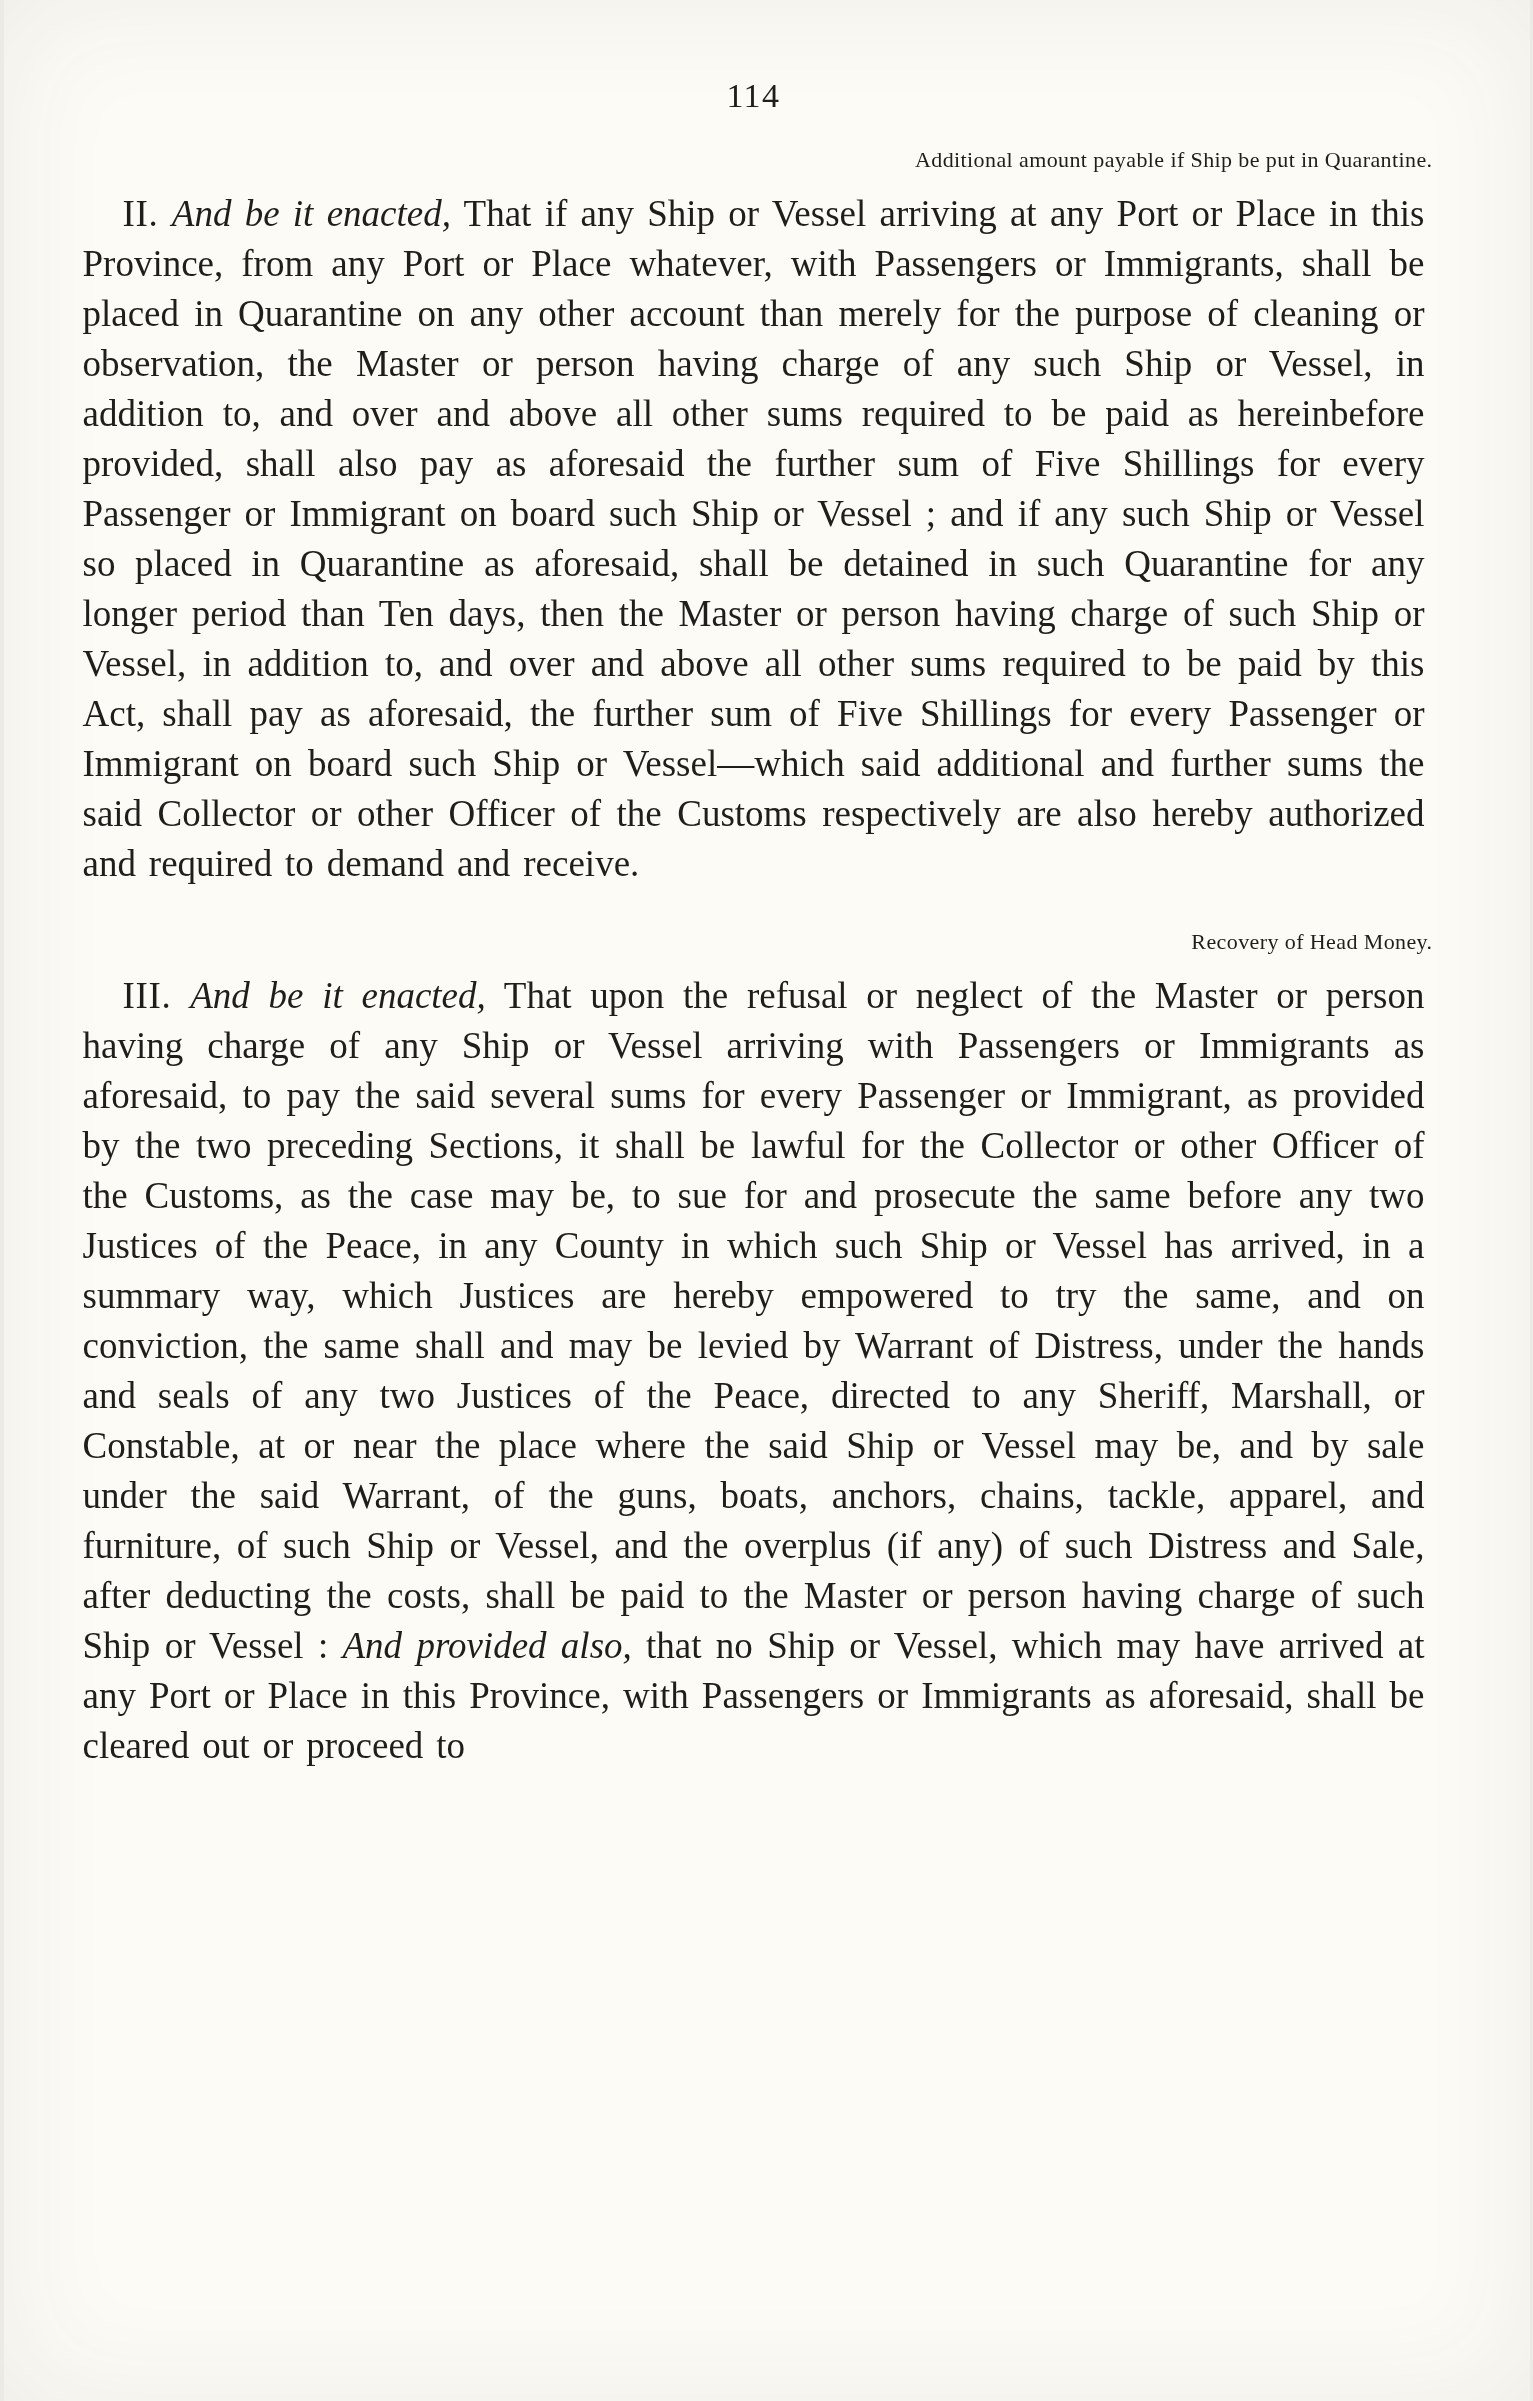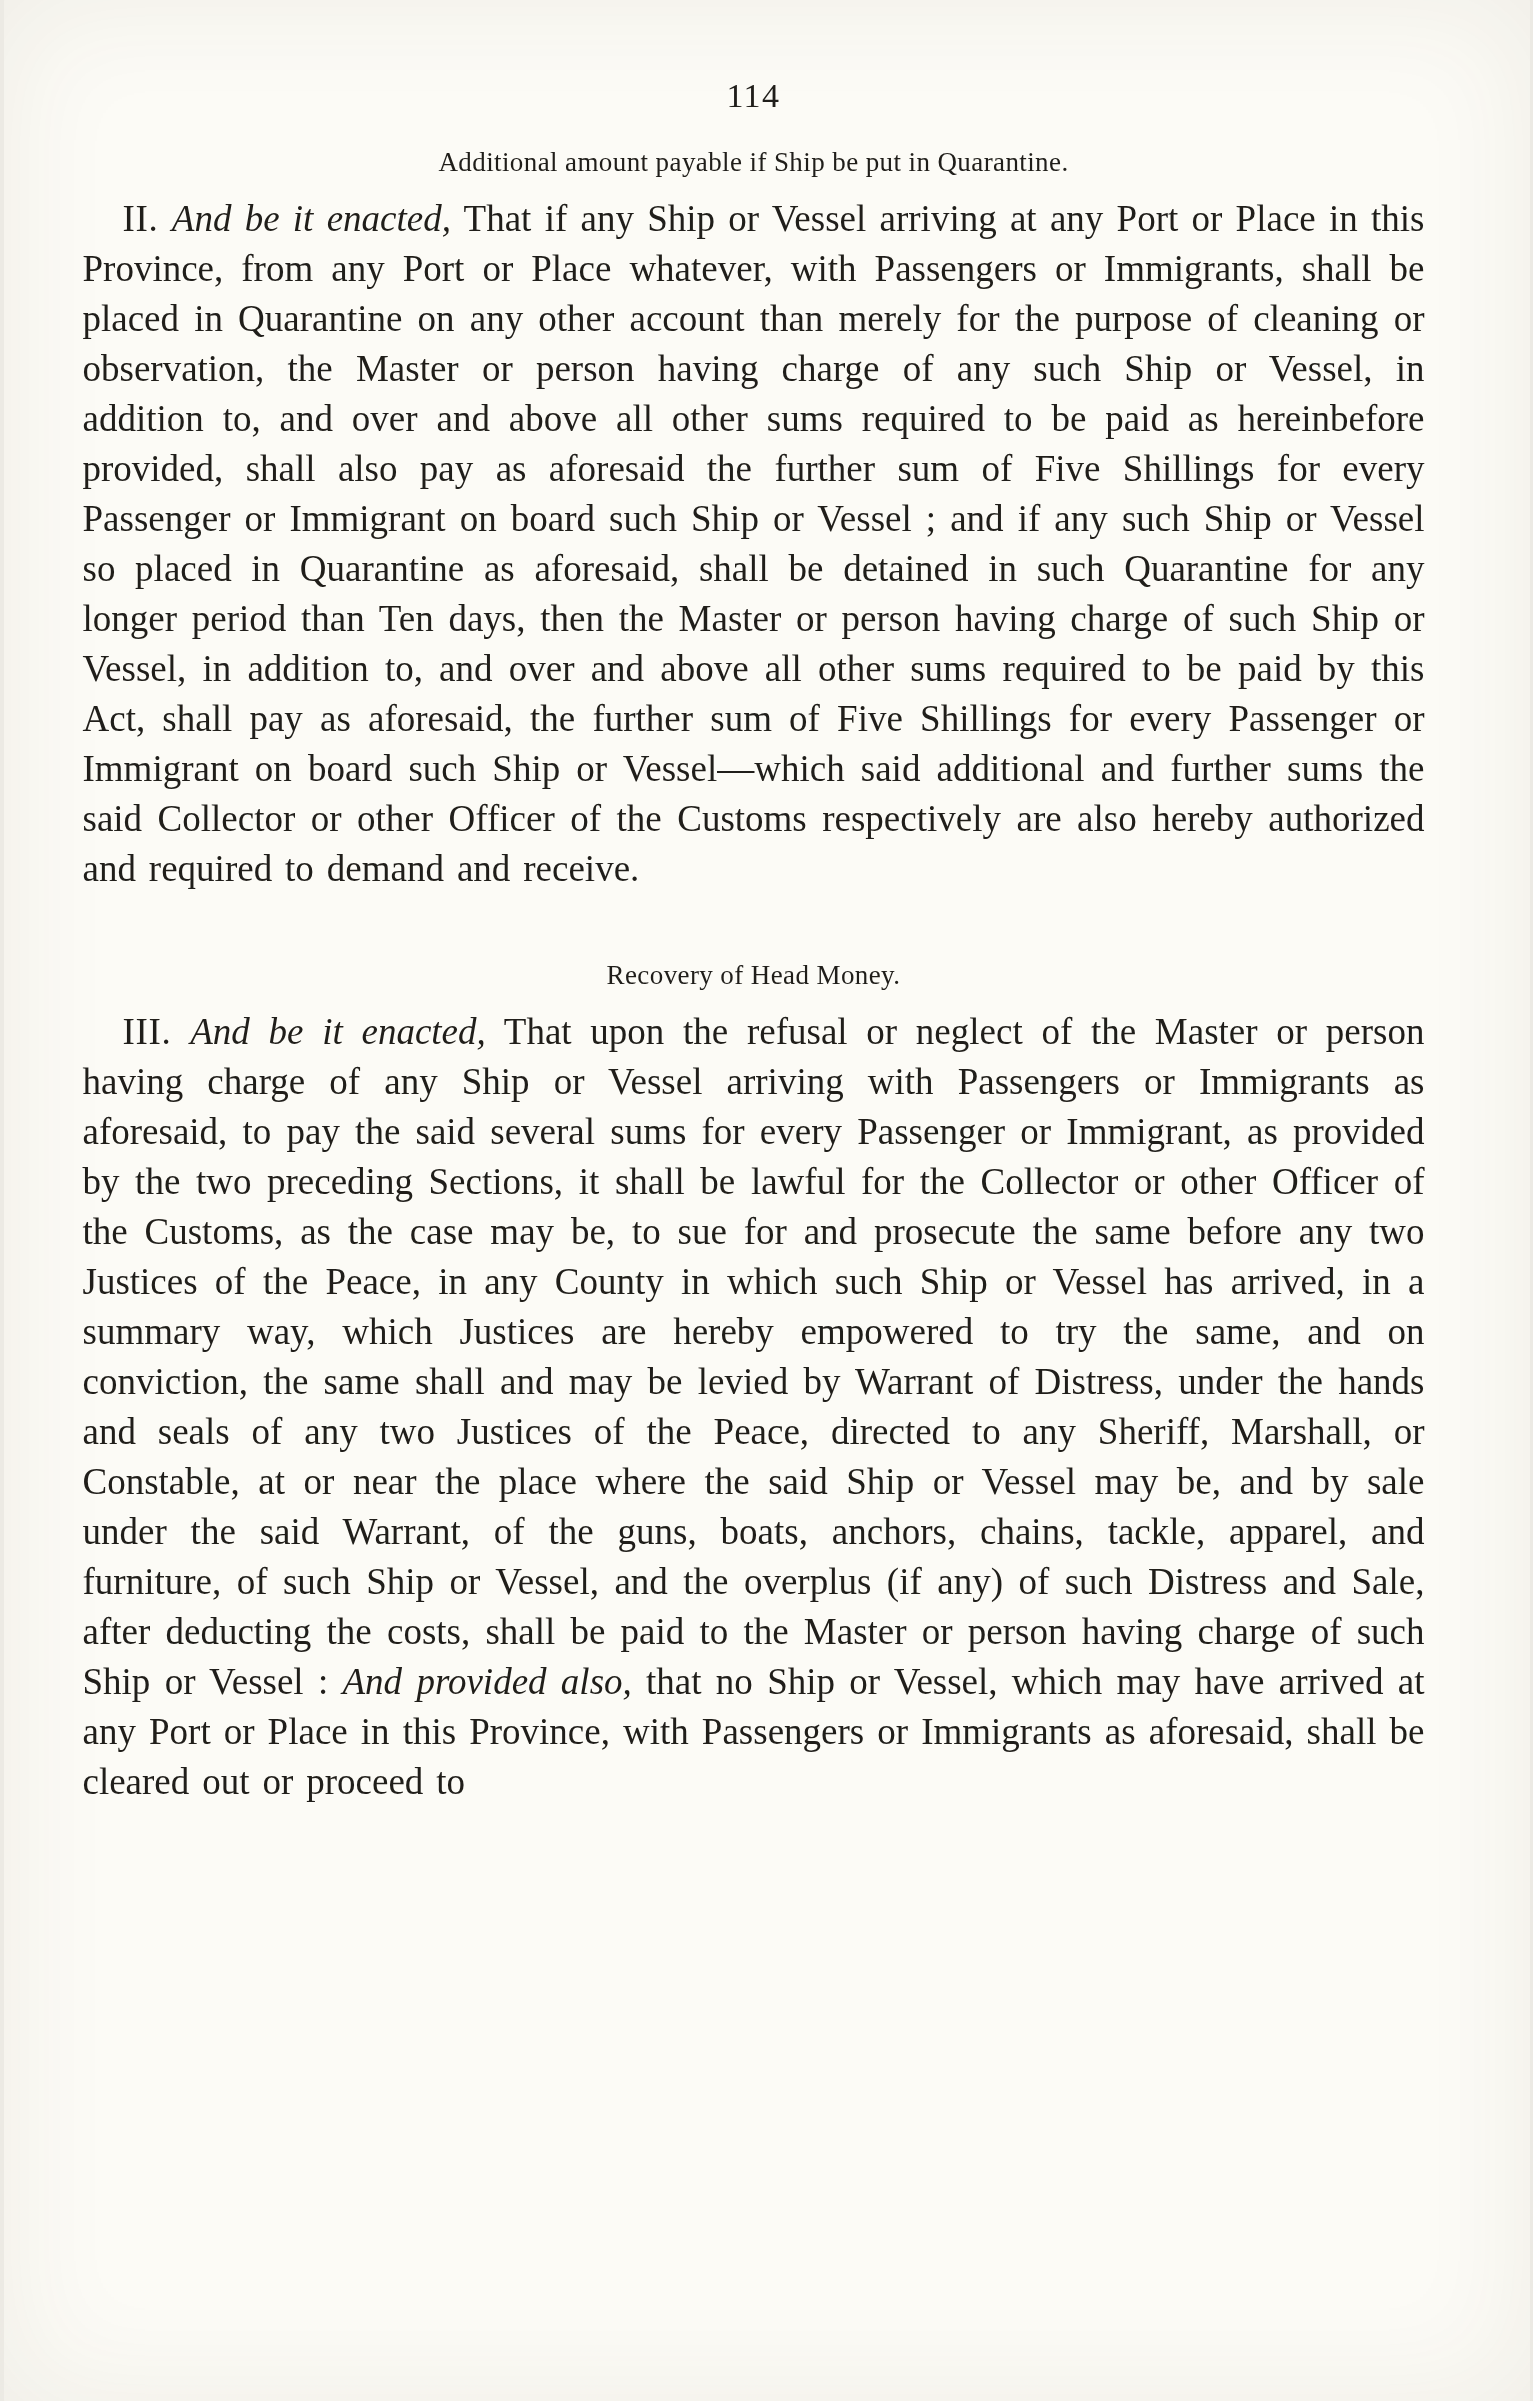--- a/index.html
+++ b/index.html
@@ -20,28 +20,28 @@
     overflow: hidden;
     box-shadow: inset 0 0 118px rgba(70, 60, 35, 0.07);
   }
   .page-number {
     text-align: center;
     font-size: 34px;
     letter-spacing: 1.5px;
     margin: 0 0 32px 0;
   }
   .running-head {
-    text-align: center;
-    font-size: 27px;
+    text-align: right;
+    font-size: 22px;
     font-weight: normal;
     letter-spacing: 0.4px;
     margin: 0 0 16px 0;
   }
   .doc-section + .doc-section .running-head {
-    margin-top: 66px;
+    margin-top: 40px;
   }
   .body-para {
     margin: 8px;
     font-size: 37px;
     line-height: 50px;
     text-align: justify;
     text-indent: 40px;
     word-spacing: 3.7px;
   }
   .numeral {

